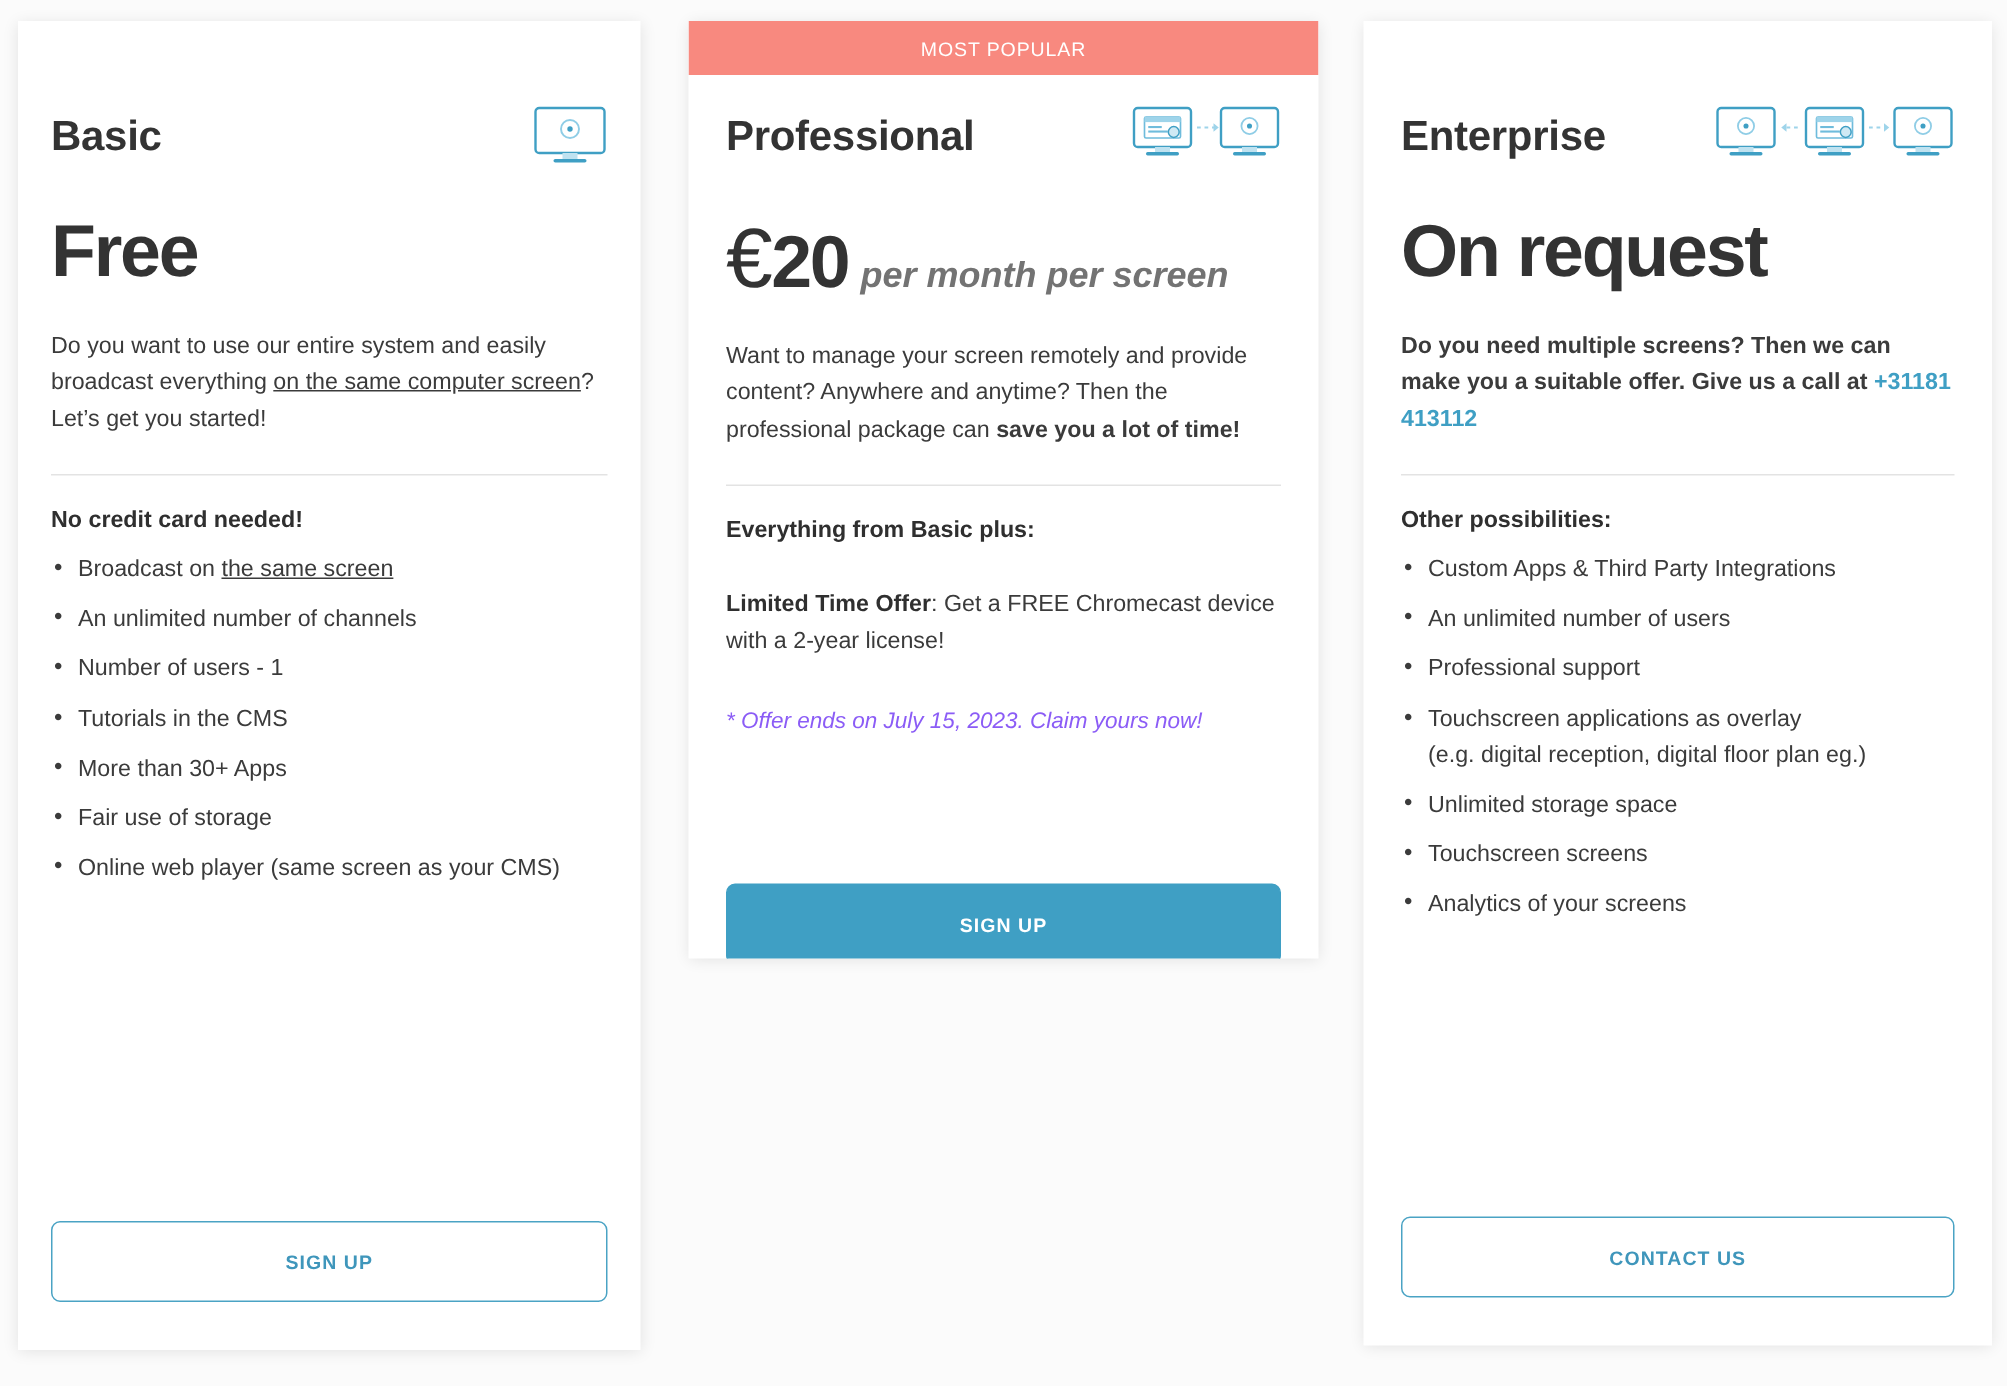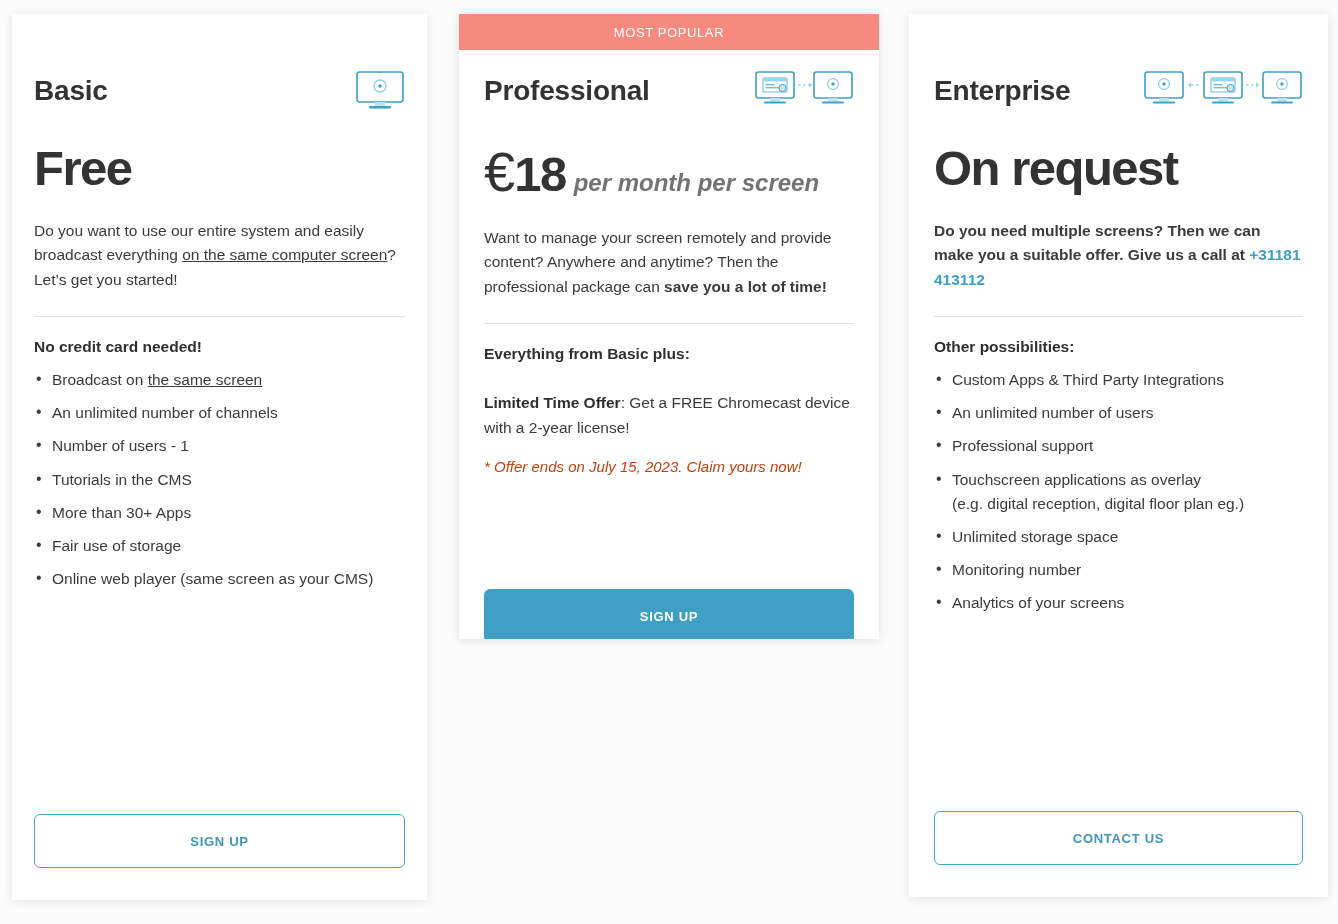--- a/index.html
+++ b/index.html
@@ -151,22 +151,22 @@
   .offer {
     font-size: 15.5px;
     line-height: 1.58;
     color: #3b3b3b;
     margin-top: 28px;
   }
   .offer b { font-weight: bold; color: #2f2f2f; }
   .offer-note {
     font-size: 15px;
     font-style: italic;
-    color: #c2410c;
-    margin-top: 18px;
+    color: #8b5cf6;
+    margin-top: 32px;
   }
 
   
   .cta {
     position: absolute;
     left: 22px;
     right: 22px;
     bottom: 32px;
     height: 54px;
     border-radius: 6px;
@@ -260,21 +260,21 @@
             <circle cx="79" cy="14" r="5.4" stroke="#8fcde6" stroke-width="1.2"></circle>
             <circle cx="79" cy="14" r="1.7" fill="#3f9fc4"></circle>
             <rect x="74" y="28" width="10" height="3.4" fill="#bfe2f0"></rect>
             <rect x="68" y="31.4" width="22" height="2.2" rx="1.1" fill="#3f9fc4"></rect>
           </svg>
         </div>
       </div>
 
       <div class="price-row">
         <span class="price-currency">€</span>
-        <span class="price-main">18</span>
+        <span class="price-main">20</span>
         <span class="price-suffix">per month per screen</span>
       </div>
 
       <p class="plan-desc">
         <span>Want to manage your screen remotely and provide content? Anywhere and anytime? Then the professional package can </span><b>save you a lot of time!</b>
       </p>
 
       <div class="divider"></div>
 
       <div class="features-title">Everything from Basic plus:</div>
@@ -334,21 +334,21 @@
 
       <div class="features-title">Other possibilities:</div>
 
       <ul class="features">
         <li>Custom Apps &amp; Third Party Integrations</li>
         <li>An unlimited number of users</li>
         <li>Professional support</li>
         <li style="white-space: pre-line;">Touchscreen applications as overlay
 (e.g. digital reception, digital floor plan eg.)</li>
         <li>Unlimited storage space</li>
-        <li>Monitoring number</li>
+        <li>Touchscreen screens</li>
         <li>Analytics of your screens</li>
       </ul>
 
       <a class="cta cta-outline">CONTACT US</a>
     </div>
   </div>
 
 </div>
 
 </body></html>

